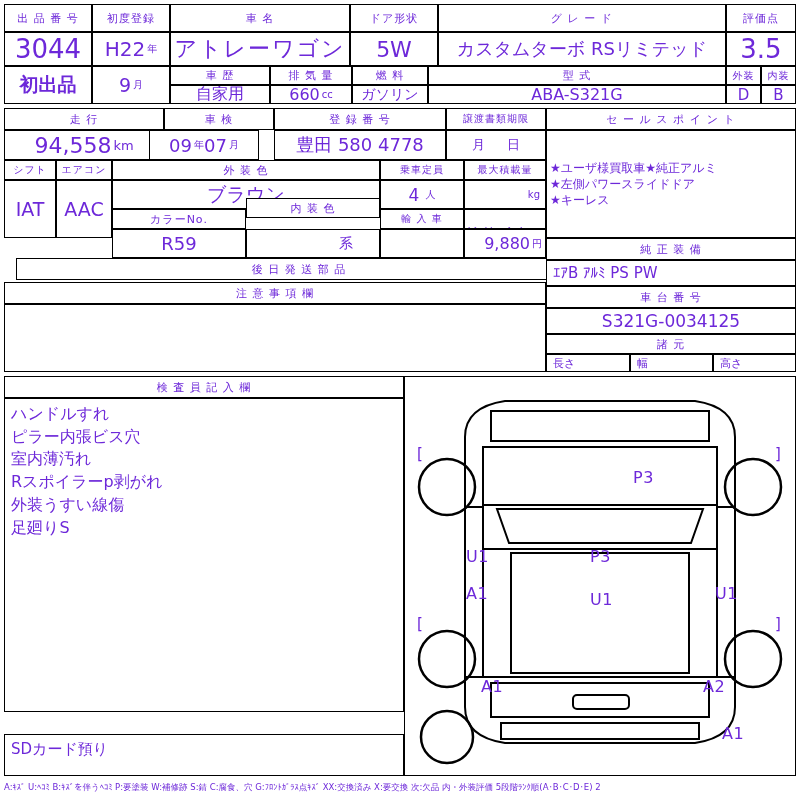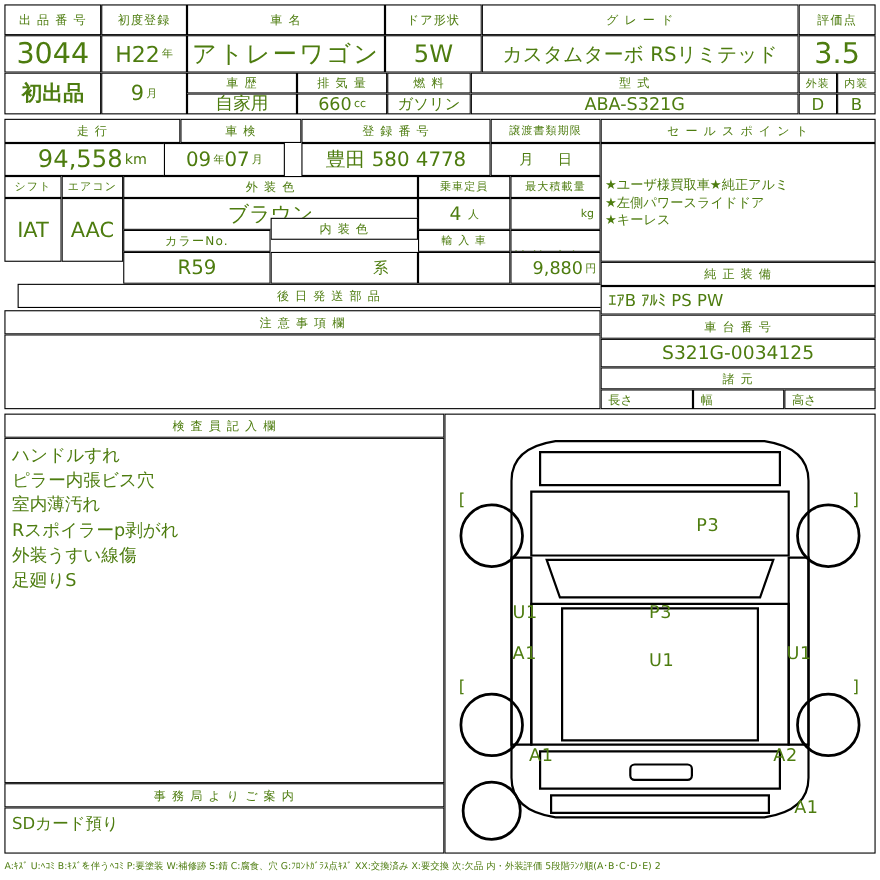--- a/index.html
+++ b/index.html
@@ -5,21 +5,21 @@
   * { box-sizing: border-box; }
   html, body {
     margin: 0; padding: 0;
     background: #ffffff;
     font-family: "DejaVu Sans", "Liberation Sans", sans-serif;
   }
   #sheet {
     position: relative;
     width: 800px; height: 800px;
     background: #fff;
-    color: #4d7c0f;
+    color: #6d28d9;
     overflow: hidden;
   }
   .box {
     position: absolute;
     border: 1px solid #000;
     background: #fff;
     overflow: hidden;
   }
   .lbl {
     position: absolute;
@@ -328,23 +328,20 @@
     <div class="notes">
       <div>ハンドルすれ</div>
       <div>ピラー内張ビス穴</div>
       <div>室内薄汚れ</div>
       <div>Rスポイラーp剥がれ</div>
       <div>外装うすい線傷</div>
       <div>足廻りS</div>
     </div>
   </div>
 
-  <div class="box" style="left:4px; top:712px; width:400px; height:22px;">
-    <div class="hdr">事 務 局 よ り ご 案 内</div>
-  </div>
   <div class="box" style="left:4px; top:734px; width:400px; height:42px;">
     <div class="notes" style="font-size:15px;">SDカード預り</div>
   </div>
 
   <div class="box" style="left:404px; top:376px; width:392px; height:400px;">
     <svg width="390" height="398" viewBox="0 0 390 398">
       <g fill="none" stroke="#000" stroke-width="2">
 
         <path d="M60 60 Q60 30 100 24 L290 24 Q330 30 330 60 L330 330 Q330 360 290 366 L100 366 Q60 360 60 330 Z"></path>
 

